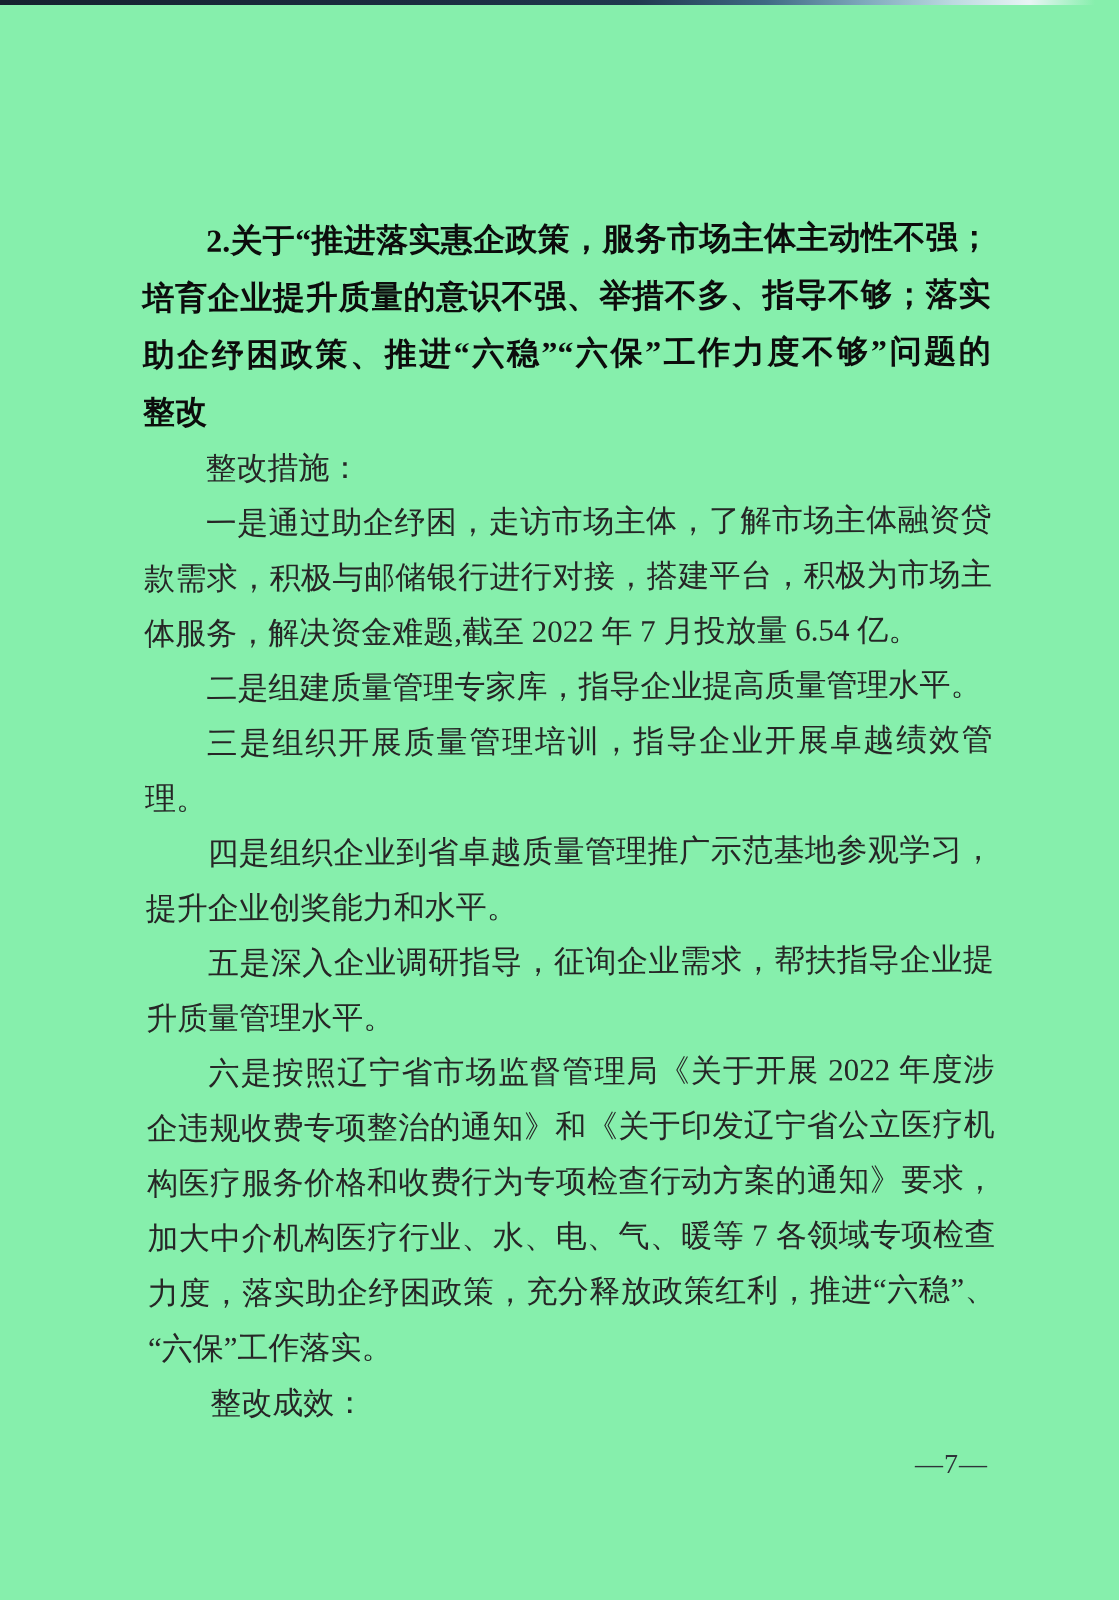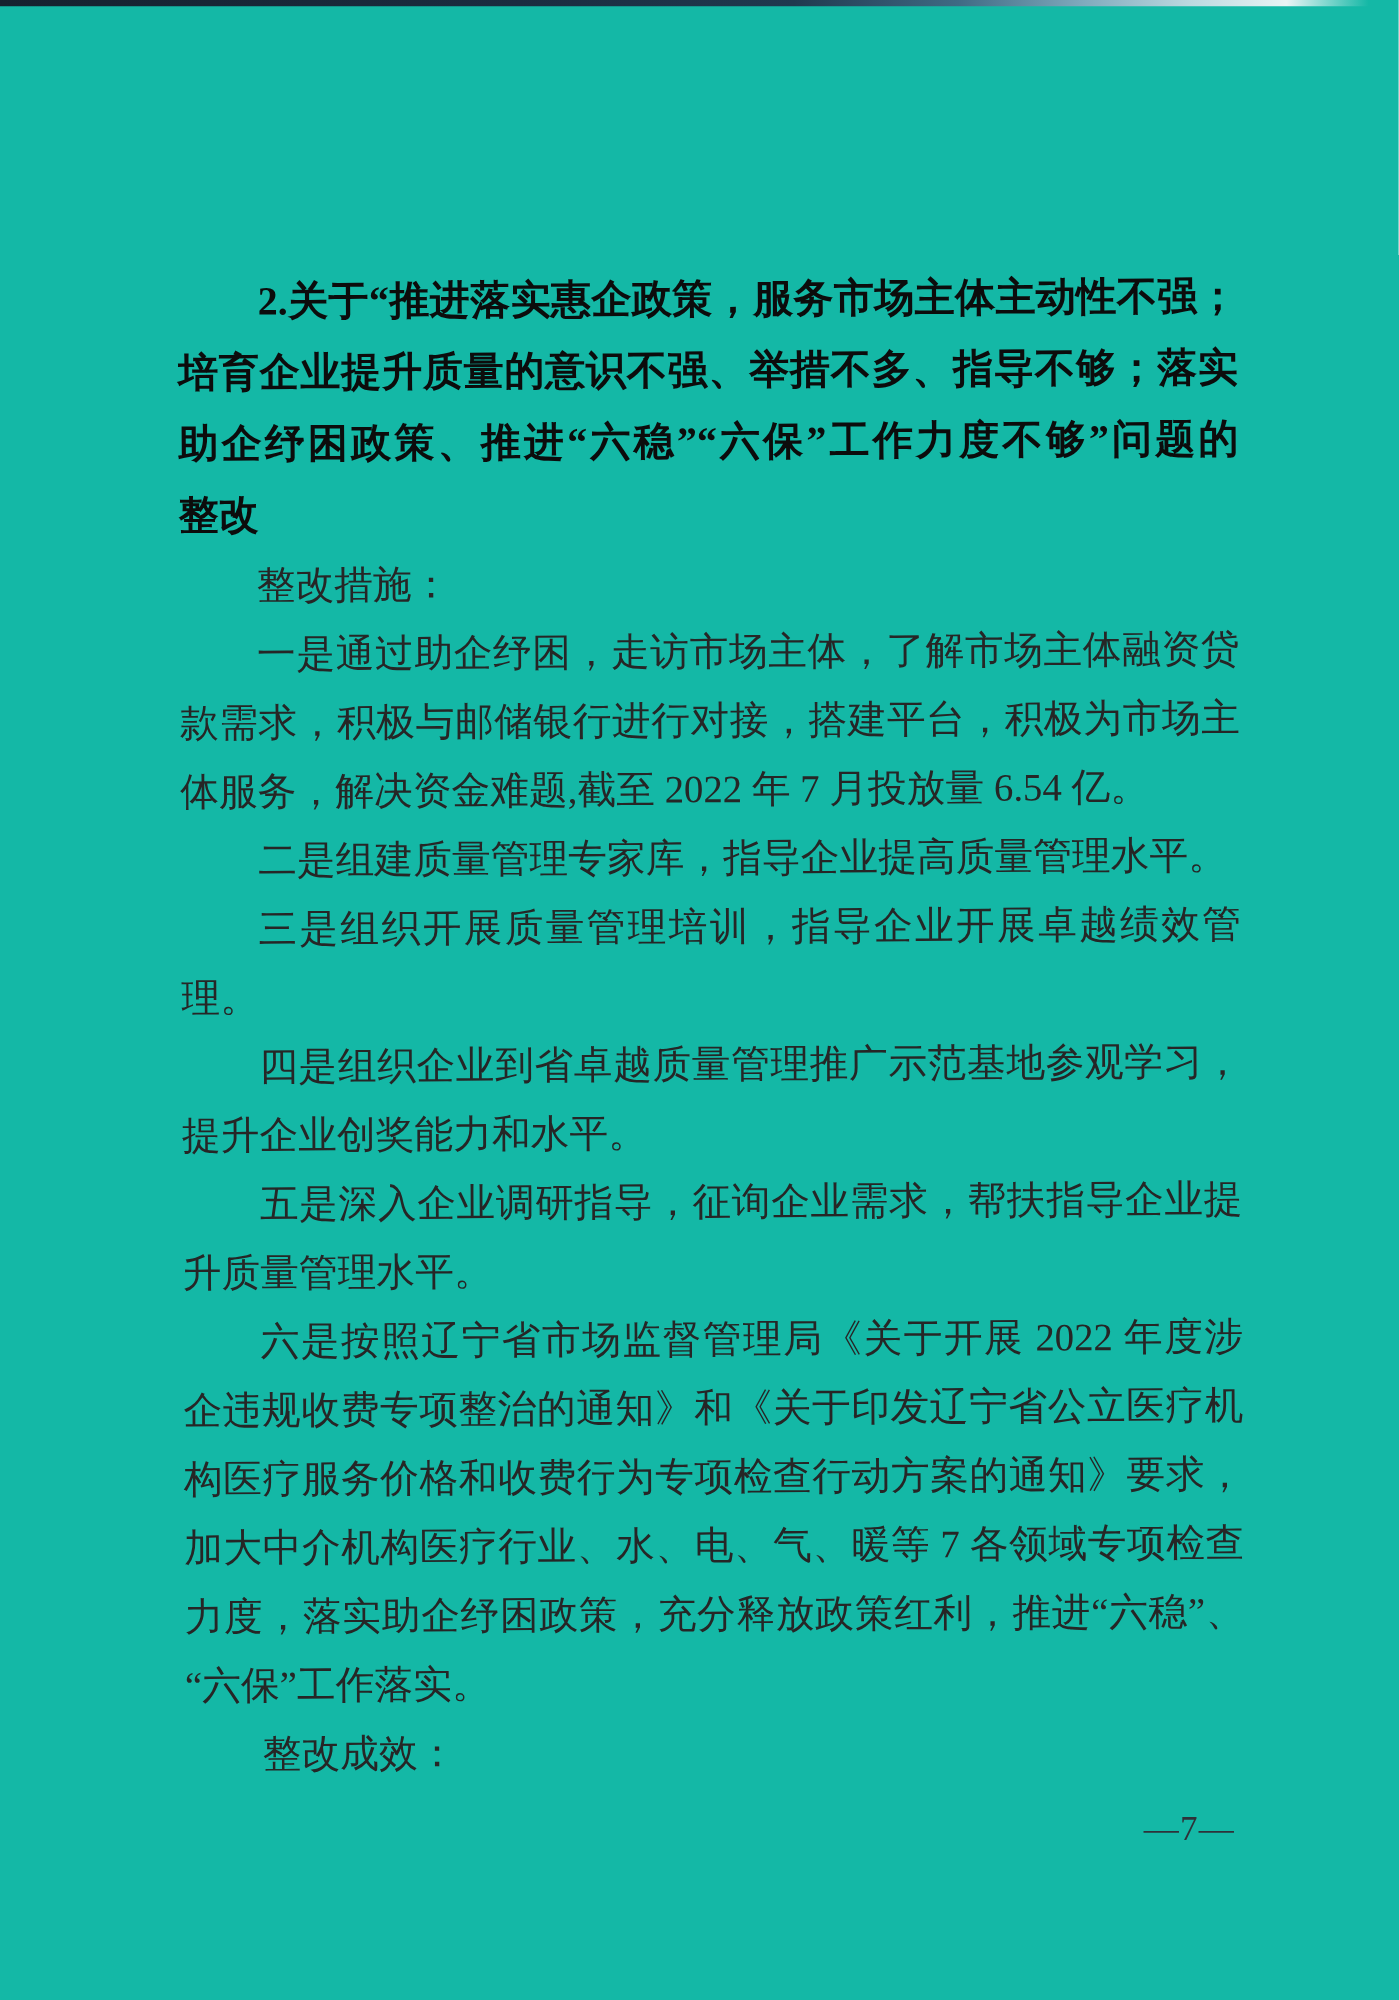--- a/index.html
+++ b/index.html
@@ -4,21 +4,21 @@
 <style>
   html, body {
     margin: 0;
     padding: 0;
     background: #ffffff;
   }
   .page {
     position: relative;
     width: 1119px;
     height: 1600px;
-    background: #14b8a6;
+    background: #86efac;
     overflow: hidden;
     font-family: "Liberation Serif", serif;
   }
   
   .scan-edge {
     position: absolute;
     top: 0;
     left: 0;
     width: 1095px;
     height: 5px;

